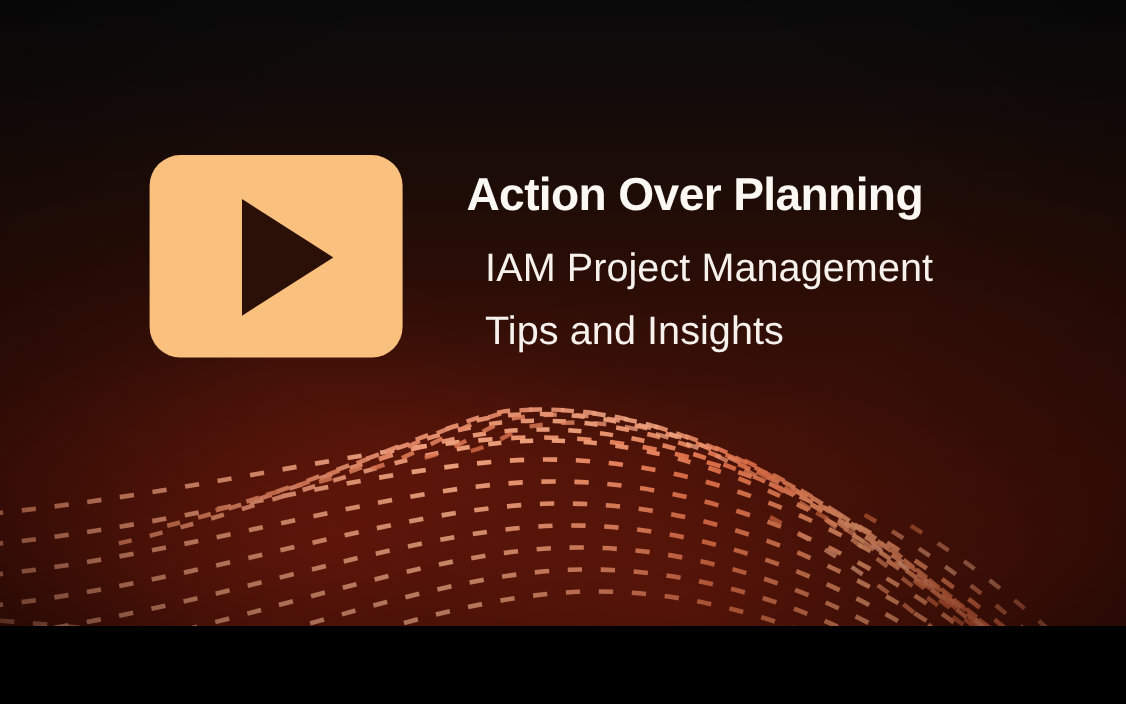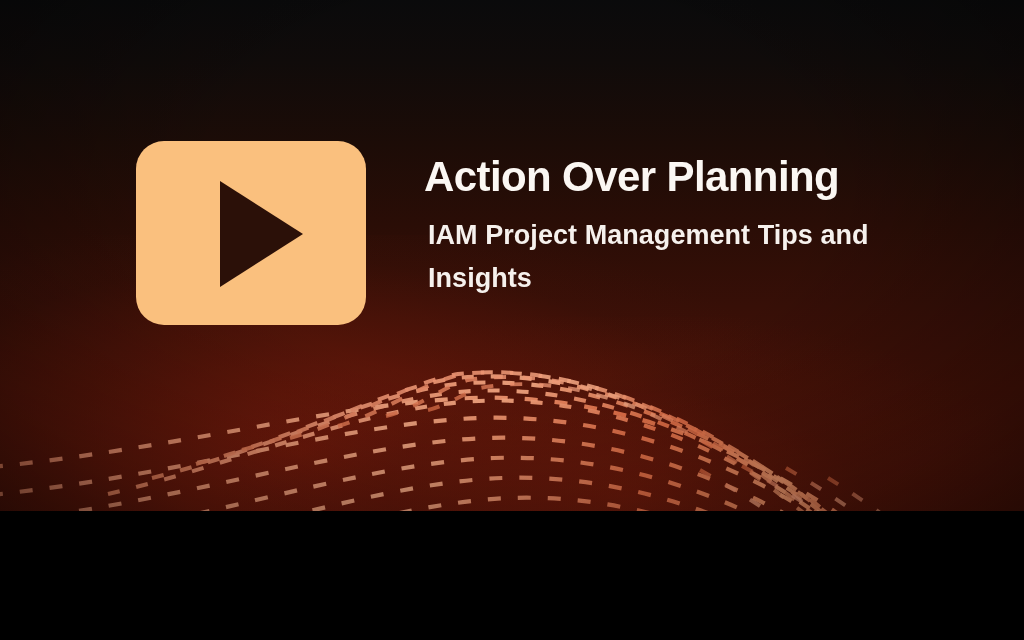--- a/index.html
+++ b/index.html
@@ -9,21 +9,21 @@
     background: #000;
   }
   body {
     font-family: "Liberation Sans", sans-serif;
     -webkit-font-smoothing: antialiased;
   }
 
   #slide {
     position: relative;
     width: 1024px;
-    height: 511px;
+    height: 569px;
     overflow: hidden;
     background: #0b0b0c;
   }
 
   
   .bg-base {
     position: absolute;
     inset: 0;
     background: linear-gradient(
         to bottom,
@@ -112,23 +112,23 @@
   .headline {
     margin: 0;
     font-size: 42px;
     font-weight: 700;
     line-height: 1.06;
     letter-spacing: -0.6px;
     color: #fbf7f3;
     white-space: nowrap;
   }
   .subhead {
-    margin: 14px 0 0 4px;
-    font-size: 27px;
-    font-weight: 700;
+    margin: 14px 0 0 17px;
+    font-size: 36px;
+    font-weight: 400;
     line-height: 1.62;
     letter-spacing: 0.05px;
     color: #f6f1ed;
     max-width: 470px;
   }
 </style>
 </head>
 <body>
 
 <div id="slide">

